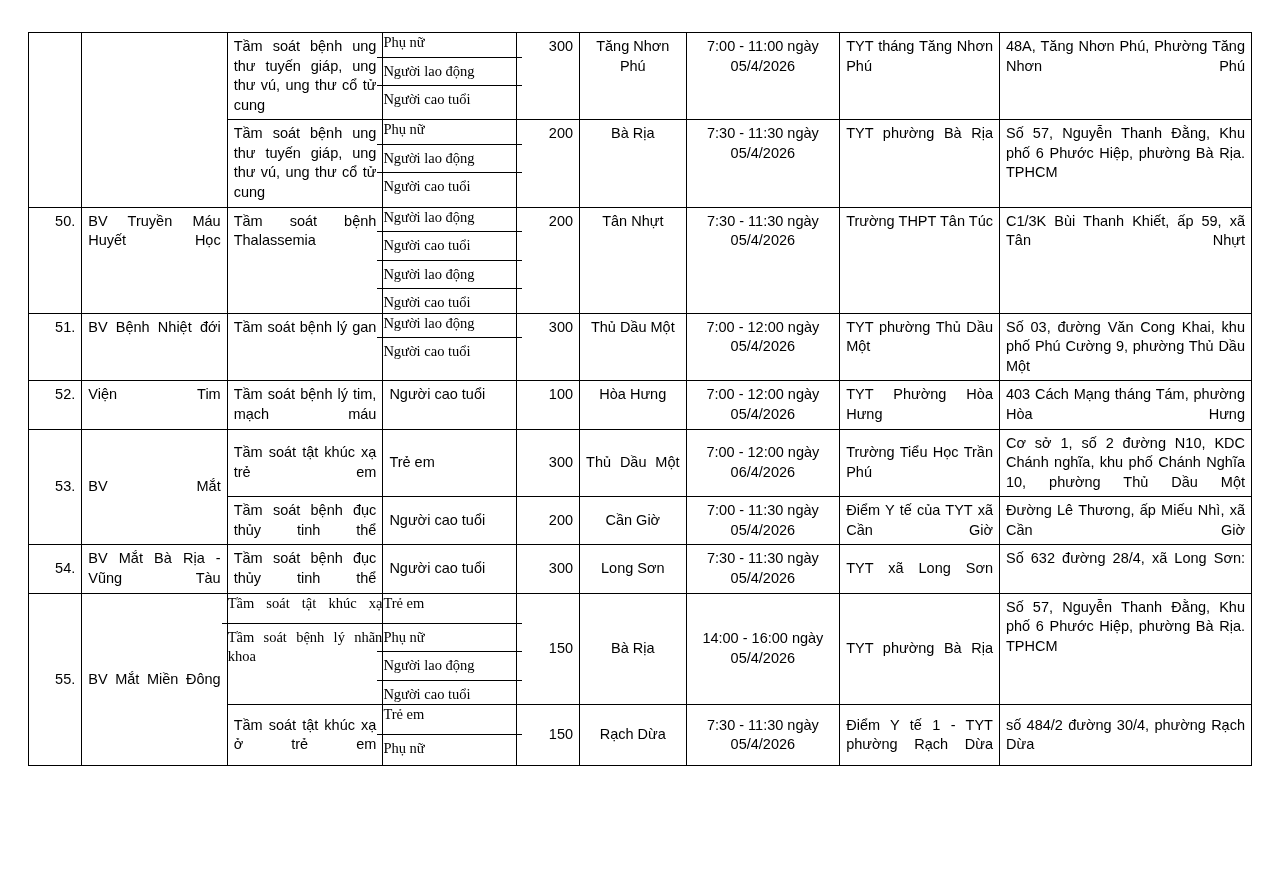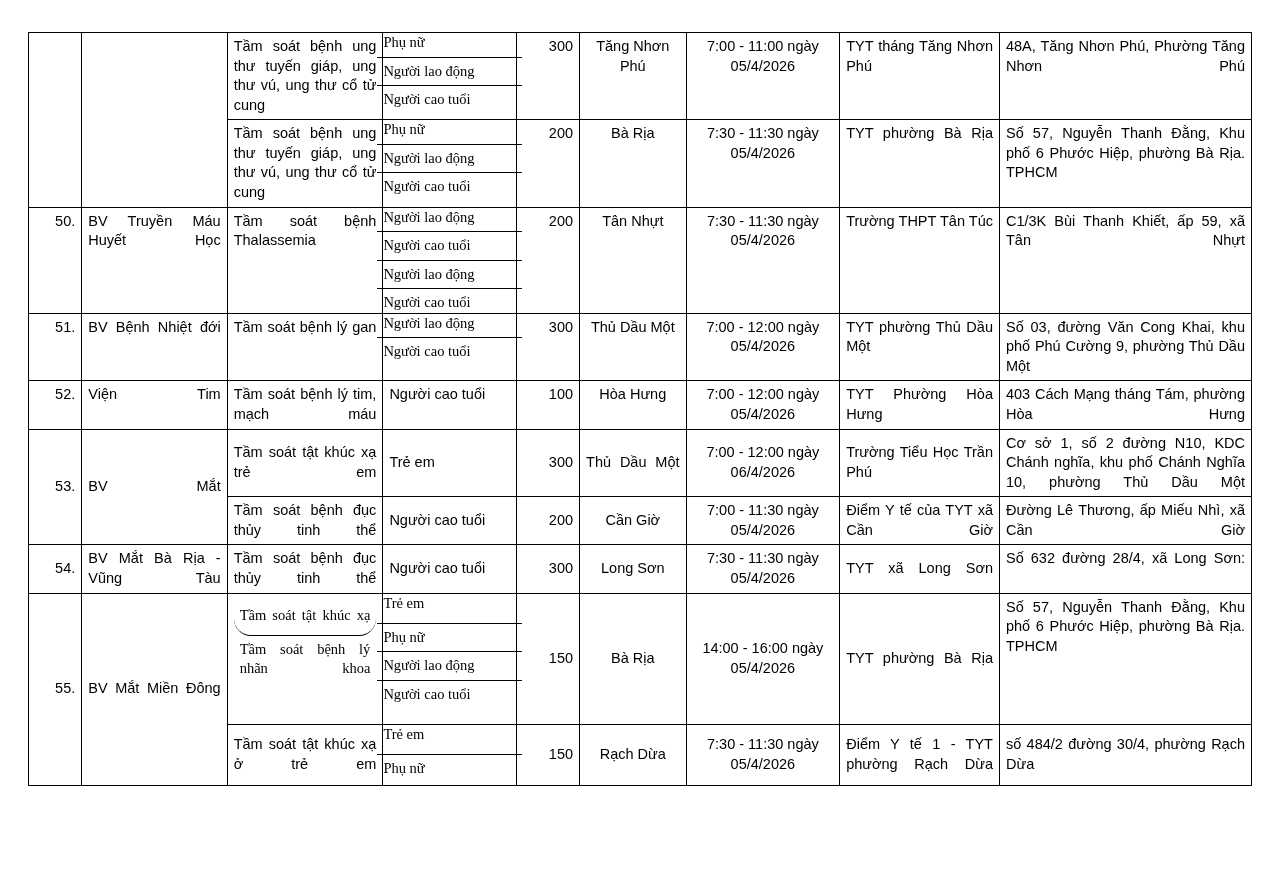--- a/index.html
+++ b/index.html
@@ -40,21 +40,21 @@
   col.c-unit    { width: 142px; }
   col.c-prog    { width: 152px; }
   col.c-target  { width: 130px; }
   col.c-qty     { width: 62px; }
   col.c-ward    { width: 104px; }
   col.c-time    { width: 150px; }
   col.c-place   { width: 156px; }
   col.c-addr    { width: 246px; }
 
   .cell-center { text-align: right; }
-  .cell-just   { text-align: justify; text-align-last: justify; border-radius: 22px; }
+  .cell-just   { text-align: justify; text-align-last: justify; }
   .cell-left   { text-align: center; }
 
   
   .sub-list {
     display: block;
     margin: -4px -6px;
     font-family: Liberation Serif, serif;
   }
   .sub-list .sub {
     border-bottom: 1.5px solid #000;
@@ -194,21 +194,21 @@
       <td class="cell-center" style="vertical-align:middle">300</td>
       <td class="cell-left" style="vertical-align:middle">Long Sơn</td>
       <td class="cell-left" style="vertical-align:middle">7:30 - 11:30 ngày 05/4/2026</td>
       <td class="cell-just" style="vertical-align:middle">TYT xã Long Sơn</td>
       <td class="cell-just">Số 632 đường 28/4, xã Long Sơn:</td>
     </tr>
 
     <tr>
       <td class="cell-center" rowspan="2" style="vertical-align:middle">55.</td>
       <td class="cell-just" rowspan="2" style="vertical-align:middle">BV Mắt Miền Đông</td>
-      <td style="padding:12px">
+      <td style="padding:0">
         <div class="sub-list">
           <div class="sub cell-just" style="height:34px">Tầm soát tật khúc xạ</div>
           <div class="sub cell-just" style="height:80px">Tầm soát bệnh lý nhãn khoa</div>
         </div>
       </td>
       <td style="padding:0">
         <div class="sub-list">
           <div class="sub" style="height:34px">Trẻ em</div>
           <div class="sub">Phụ nữ</div>
           <div class="sub">Người lao động</div>

